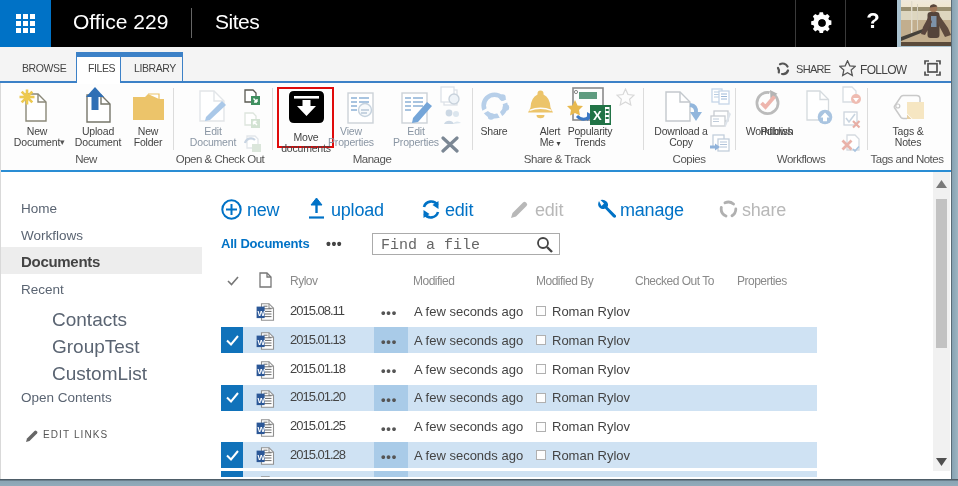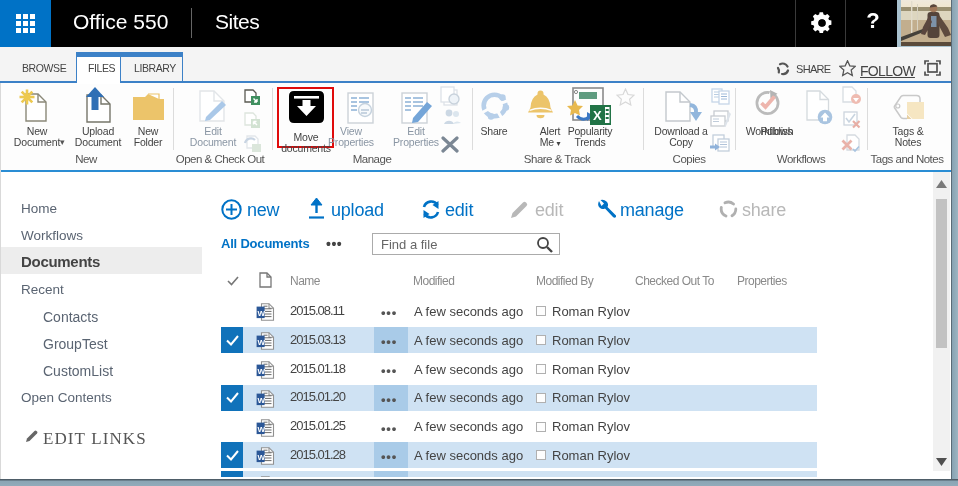--- a/index.html
+++ b/index.html
@@ -29,48 +29,48 @@
   #bluetop { left:76px; top:52px; width:107px; height:5px; background:#3c81c7; }
   #filestab { left:76px; top:57px; width:45px; height:26px; background:#fff;
      border-left:1px solid #3c81c7; border-right:1px solid #3c81c7; z-index:3; }
   #filestab2 { left:77px; top:81px; width:43px; height:3px; background:#fff; z-index:4; }
   #librarytab { left:121px; top:57px; width:62px; height:24px; border-right:1px solid #3c81c7; }
   .tabtxt { font-size:10.5px; color:#444; letter-spacing:-0.4px; }
   #browse { left:22px; top:62px; }
   #filestxt { left:88px; top:62px; z-index:5; }
   #librarytxt { left:134px; top:62px; }
   #sharetop { left:796px; top:63px; font-size:11px; color:#444; letter-spacing:-0.7px; }
-  #followtop { left:860px; top:63px; font-size:14px; color:#444; letter-spacing:-0.7px;text-decoration:underline; }
+  #followtop { left:860px; top:63px; font-size:12px; color:#444; letter-spacing:-0.7px; }
 
   
   #ribbon { left:0; top:83px; width:951px; height:88px; background:#fdfdfd; }
   #ribbonline { left:0; top:170px; width:951px; height:2px; background:#2a8dd4; }
   .gsep { top:88px; width:1px; height:62px; background:#dcdcdc; }
   .glabel { top:153px; font-size:11.5px; color:#555; text-align:center; letter-spacing:-0.5px; }
   .blabel { font-size:10.5px; color:#444; text-align:center; line-height:10.5px; letter-spacing:-0.2px; }
   .blabel.dis { color:#8a96a4; }
 
   
   #leftnav { left:0; top:172px; width:210px; height:307px; background:#fff; }
   .nav { left:21px; font-size:13.5px; color:#5a6472; }
-  .nav2 { left:43px; font-size:14px; color:#5a6472; }
+  .nav2 { left:52px; font-size:19px; color:#5a6472; }
   #navsel { left:0; top:247px; width:202px; height:27px; background:#ededed; }
   #navdoc { left:21px; top:253px; font-size:15px; color:#444; font-weight:bold; letter-spacing:-0.3px; }
-  #editlinks { left:43px; top:429px; font-size:17px; color:#555; letter-spacing:1.1px;font-family:Liberation Serif, serif; }
+  #editlinks { left:43px; top:429px; font-size:10px; color:#555; letter-spacing:1.1px; }
 
   
   .cmdtxt { top:200px; font-size:18px; letter-spacing:-0.2px; }
   .cblue { color:#0072c6; }
   .cgray { color:#b8b8b8; }
 
   
   #alldocs { left:221px; top:236px; font-size:13px; color:#0072c6; font-weight:bold; letter-spacing:-0.2px; }
   #viewdots { left:326px; top:236px; font-size:14px; color:#444; font-weight:bold; letter-spacing:0.5px; }
   #searchbox { left:372px; top:233px; width:188px; height:22px; border:1px solid #ababab; background:#fff; }
-  #searchtxt { left:381px; top:237px; font-size:13px; color:#666; }
+  #searchtxt { left:381px; top:237px; font-size:15px; color:#666;font-family:Liberation Mono, monospace; }
 
   
   .hdr { top:274px; font-size:12px; color:#8a8a8a; letter-spacing:-0.5px; }
   .rowbg { left:221px; width:596px; height:26px; background:#cfe2f3; }
   .chkblk { left:221px; width:22px; height:26px; background:#1072ba; }
   .dotcell { left:374px; width:34px; height:26px; background:#a9cbe8; }
   .date { left:290px; font-size:13px; color:#444; letter-spacing:-1.0px; }
   .dots { left:381px; font-size:13px; color:#555; font-weight:bold; letter-spacing:0.8px; }
   .ago { left:414px; font-size:13px; color:#444; }
   .rrcheck { left:536px; width:10px; height:10px; border:1px solid #b0b0b0; background:#fdfdfd; }
@@ -92,21 +92,21 @@
         <rect x="14" y="0" width="5" height="5"></rect>
       <rect x="0" y="7" width="5" height="5"></rect>
         <rect x="7" y="7" width="5" height="5"></rect>
         <rect x="14" y="7" width="5" height="5"></rect>
       <rect x="0" y="14" width="5" height="5"></rect>
         <rect x="7" y="14" width="5" height="5"></rect>
         <rect x="14" y="14" width="5" height="5"></rect>
     </g>
   </svg>
 </div>
-<div class="abs" id="o365">Office 550</div>
+<div class="abs" id="o365">Office 229</div>
 <div class="abs" id="sbdivider"></div>
 <div class="abs" id="sites">Sites</div>
 <div class="abs sbsep" style="left:795px"></div>
 <div class="abs sbsep" style="left:845px"></div>
 <svg class="abs" style="left:810px;top:11px" width="24" height="24" viewBox="0 0 24 24">
   <path fill="#fff" d="M12 8.2a3.8 3.8 0 1 0 0 7.6 3.8 3.8 0 0 0 0-7.6zm9.4 5.5l-2.4.5a7 7 0 0 1-.7 1.7l1.4 2.1-2.4 2.4-2.1-1.4a7 7 0 0 1-1.7.7l-.5 2.4h-3.4l-.5-2.4a7 7 0 0 1-1.7-.7l-2.1 1.4-2.4-2.4 1.4-2.1a7 7 0 0 1-.7-1.7l-2.4-.5v-3.4l2.4-.5a7 7 0 0 1 .7-1.7L2.9 5.3l2.4-2.4 2.1 1.4a7 7 0 0 1 1.7-.7l.5-2.4h3.4l.5 2.4a7 7 0 0 1 1.7.7l2.1-1.4 2.4 2.4-1.4 2.1a7 7 0 0 1 .7 1.7l2.4.5z"></path>
   <circle fill="#000" cx="12" cy="12" r="3.4"></circle>
 </svg>
 <div class="abs" id="qmark">?</div>
 <div class="abs" id="photoslot"></div>
@@ -452,21 +452,21 @@
   <path d="M11 11 L16 16" stroke="#444" stroke-width="2.4"></path>
 </svg>
 
 <svg class="abs" style="left:227px;top:276px" width="12" height="10" viewBox="0 0 12 10">
   <path d="M1 5 L4.5 8.5 L11 1" fill="none" stroke="#777" stroke-width="1.6"></path>
 </svg>
 <svg class="abs" style="left:259px;top:272px" width="13" height="16" viewBox="0 0 13 16">
   <path d="M1 1 H8 L12 5 V15 H1 Z" fill="#fff" stroke="#777" stroke-width="1.3"></path>
   <path d="M8 1 V5 H12" fill="none" stroke="#777" stroke-width="1.3"></path>
 </svg>
-<div class="abs hdr" style="left:290px">Name</div>
+<div class="abs hdr" style="left:290px">Rylov</div>
 <div class="abs hdr" style="left:413px">Modified</div>
 <div class="abs hdr" style="left:536px">Modified By</div>
 <div class="abs hdr" style="left:635px">Checked Out To</div>
 <div class="abs hdr" style="left:737px">Properties</div>
 
 <div id="rows">
 <svg class="abs" style="left:256px;top:303.4px" width="19" height="18" viewBox="0 0 19 18">
     <path d="M5.5 0.7 H13 L17.5 5.2 V17.3 H5.5 Z" fill="#fff" stroke="#909090" stroke-width="1.1"></path>
     <path d="M13 0.7 V5.2 H17.5" fill="none" stroke="#909090" stroke-width="1.1"></path>
     <g stroke="#6a6a6a" stroke-width="1">
@@ -488,21 +488,21 @@
 <div class="abs dotcell" style="top:327.2px"></div>
 <svg class="abs" style="left:256px;top:332.2px" width="19" height="18" viewBox="0 0 19 18">
     <path d="M5.5 0.7 H13 L17.5 5.2 V17.3 H5.5 Z" fill="#fff" stroke="#909090" stroke-width="1.1"></path>
     <path d="M13 0.7 V5.2 H17.5" fill="none" stroke="#909090" stroke-width="1.1"></path>
     <g stroke="#6a6a6a" stroke-width="1">
         <path d="M7.5 3.2 h4 M7.5 5.8 h8 M7.5 8.4 h8 M7.5 11 h8 M7.5 13.6 h8"></path>
       </g>
     <rect x="0.6" y="3.6" width="8" height="11.5" fill="#2b5797"></rect>
     <text x="1.4" y="12.6" font-size="8" font-weight="bold" fill="#fff" font-family="Liberation Sans">W</text>
   </svg>
-<div class="abs date" style="top:331.7px">2015.03.13</div>
+<div class="abs date" style="top:331.7px">2015.01.13</div>
 <div class="abs dots" style="top:334.2px">•••</div>
 <div class="abs ago" style="top:332.7px">A few seconds ago</div>
 <div class="abs rrcheck" style="top:335.2px"></div>
 <div class="abs rr" style="top:332.7px">Roman Rylov</div>
 <svg class="abs" style="left:256px;top:361.0px" width="19" height="18" viewBox="0 0 19 18">
     <path d="M5.5 0.7 H13 L17.5 5.2 V17.3 H5.5 Z" fill="#fff" stroke="#909090" stroke-width="1.1"></path>
     <path d="M13 0.7 V5.2 H17.5" fill="none" stroke="#909090" stroke-width="1.1"></path>
     <g stroke="#6a6a6a" stroke-width="1">
         <path d="M7.5 3.2 h4 M7.5 5.8 h8 M7.5 8.4 h8 M7.5 11 h8 M7.5 13.6 h8"></path>
       </g>

